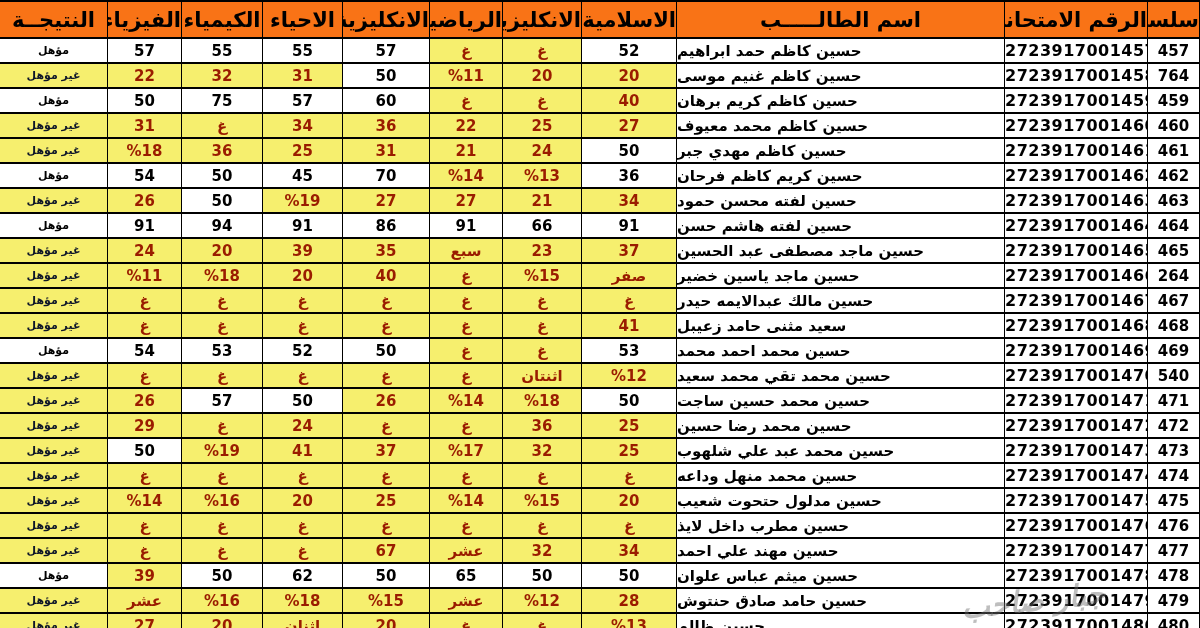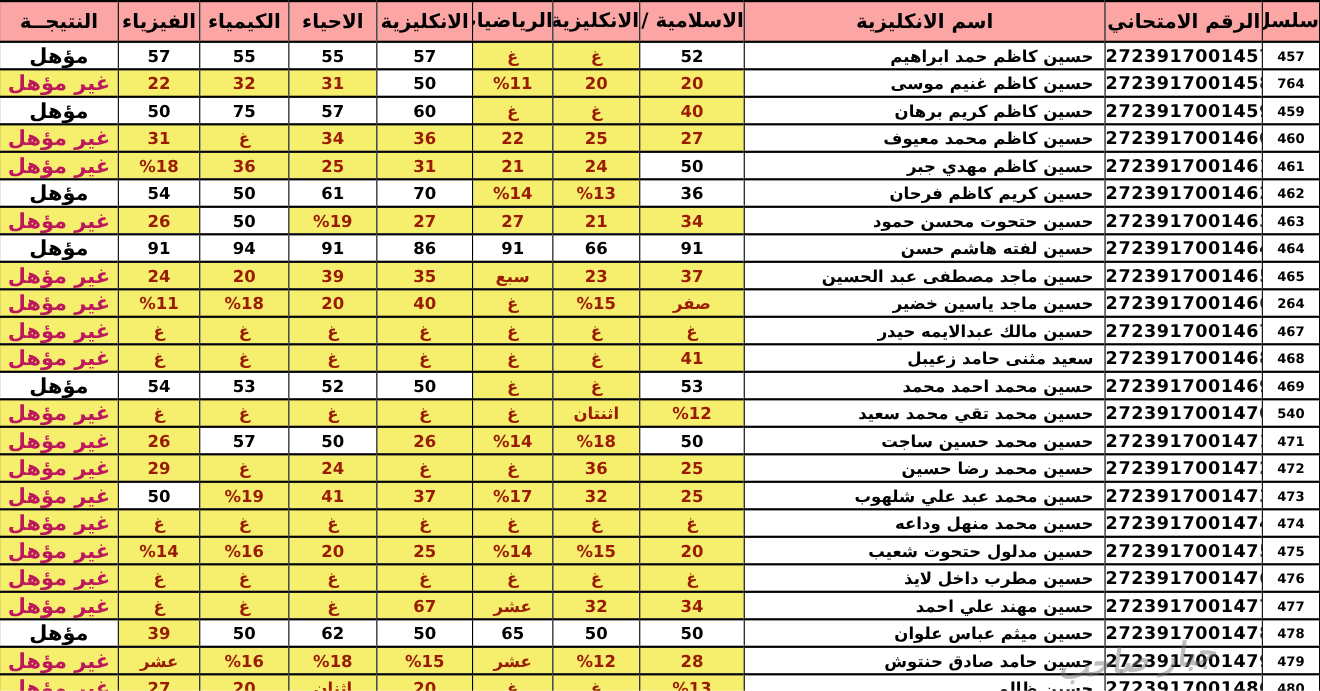--- a/index.html
+++ b/index.html
@@ -32,34 +32,34 @@
     border:1.5px solid #000;
     border-top-width:2px;
     border-bottom-width:2px;
     text-align:center;
     vertical-align:middle;
     overflow:hidden;
     white-space:nowrap;
   }
   thead th{
     height:37px;
-    background:#fca5a5;
+    background:#f97316;
     color:#000;
     font-weight:bold;
-    font-size:18px;
+    font-size:21px;
   }
   tbody tr{ height:25px; }
   td{ font-weight:bold; font-size:15px; background:#fff; color:#000; }
   td.exam{ font-size:16px; letter-spacing:.5px; direction:ltr; }
-  td.serial{ font-size:12px; direction:ltr; }
-  td.name{ text-align:right; padding-right:10px; font-size:15px; }
+  td.serial{ font-size:15px; direction:ltr; }
+  td.name{ text-align:left; padding-right:10px; font-size:15px; }
   td.score{ direction:ltr; unicode-bidi:isolate; }
   td.fail{ background:#f6ef6e; color:#9a1c00; }
-  td.result{ font-size:19px; }
-  td.result.fail{ background:#f6ef6e; color:#be185d; }
+  td.result{ font-size:11px; }
+  td.result.fail{ background:#f6ef6e; color:#0f172a; }
   .watermark{
     position:absolute;
     right:95px; bottom:10px;
     font-size:30px;
     color:rgba(110,110,110,.45);
     transform:rotate(-6deg);
     font-style:italic;
     font-weight:bold;
     pointer-events:none;
     direction:rtl;
@@ -80,21 +80,21 @@
       <col class="c-social">
         <col class="c-biology">
         <col class="c-chemistry">
       <col class="c-physics">
         <col class="c-result">
     </colgroup>
     <thead>
       <tr>
         <th>سلسل</th>
         <th>الرقم الامتحاني</th>
-        <th>اسم الانكليزية</th>
+        <th>اسم الطالـــــب</th>
         <th>الاسلامية / العربية</th>
         <th>الانكليزية</th>
         <th>الرياضيات</th>
         <th>الانكليزية</th>
         <th>الاحياء</th>
         <th>الكيمياء</th>
         <th>الفيزياء</th>
         <th>النتيجــة</th>
       </tr>
     </thead>
@@ -165,29 +165,29 @@
       <td class="result fail">غير مؤهل</td>
     </tr>
         <tr>
       <td class="serial">462</td>
       <td class="exam">2723917001462</td>
       <td class="name">حسين كريم كاظم فرحان</td>
       <td class="score">36</td>
       <td class="score fail">%13</td>
       <td class="score fail">%14</td>
       <td class="score">70</td>
-      <td class="score">61</td>
+      <td class="score">45</td>
       <td class="score">50</td>
       <td class="score">54</td>
       <td class="result">مؤهل</td>
     </tr>
         <tr>
       <td class="serial">463</td>
       <td class="exam">2723917001463</td>
-      <td class="name">حسين حتحوت محسن حمود</td>
+      <td class="name">حسين لفته محسن حمود</td>
       <td class="score fail">34</td>
       <td class="score fail">21</td>
       <td class="score fail">27</td>
       <td class="score fail">27</td>
       <td class="score fail">%19</td>
       <td class="score">50</td>
       <td class="score fail">26</td>
       <td class="result fail">غير مؤهل</td>
     </tr>
         <tr>

